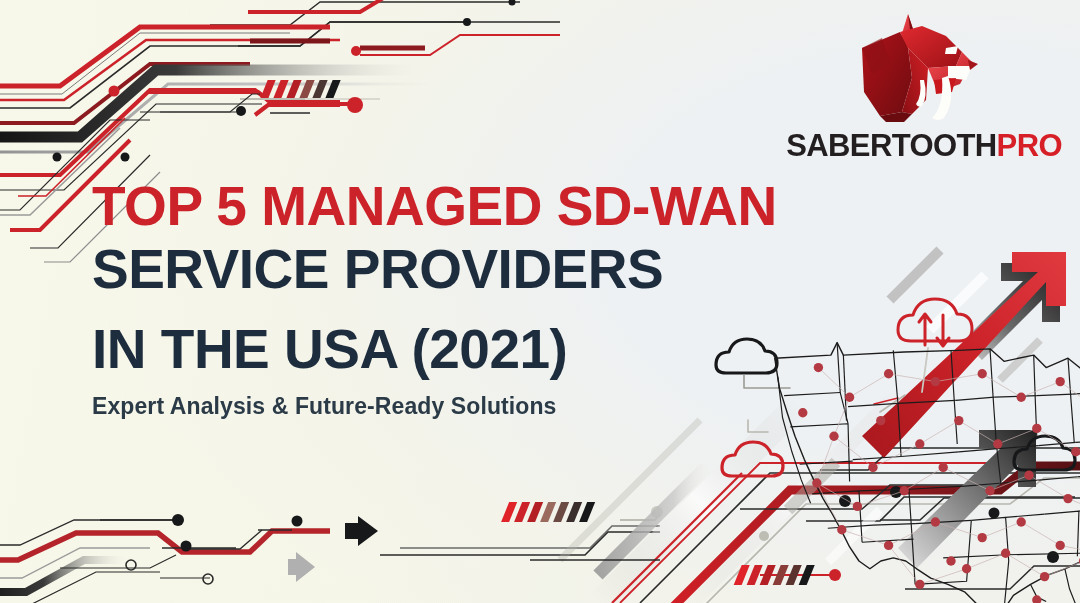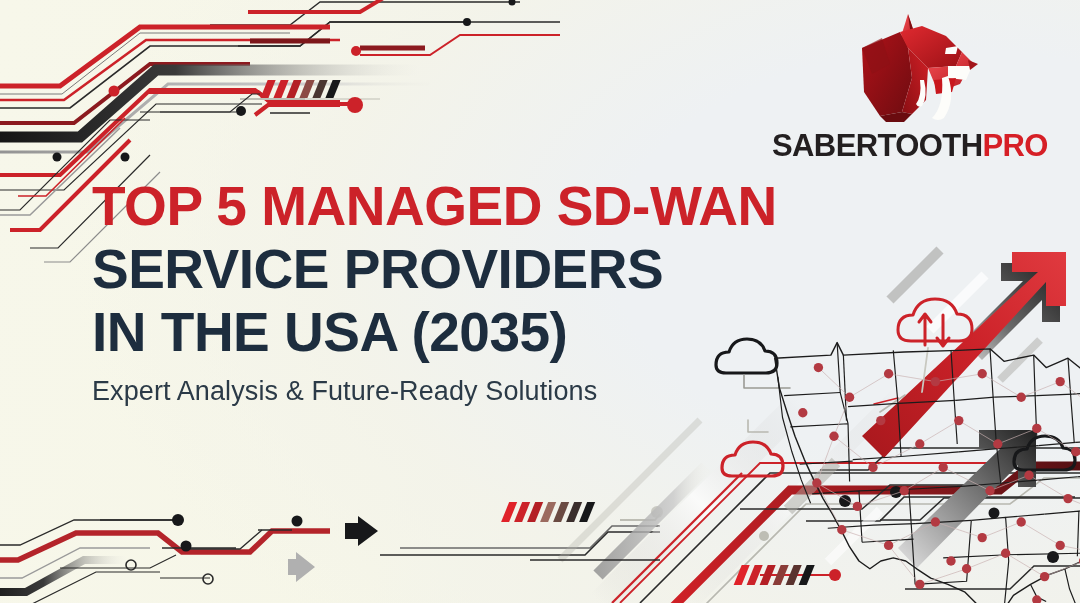--- a/index.html
+++ b/index.html
@@ -24,32 +24,32 @@
   }
   .hl-line{
     font-family:"Liberation Sans", sans-serif;
     font-weight:bold;
     letter-spacing:-0.5px;
     line-height:0.98;
     margin:0;
     white-space:nowrap;
   }
   .hl1{font-size:55px;color:#cc2229;margin-bottom:9px;}
-  .hl2{font-size:55px;color:#1d2d3e;margin-bottom:9px;}
+  .hl2{font-size:55px;color:#1d2d3e;margin-bottom:26px;}
   .hl3{font-size:55px;color:#1d2d3e;margin-bottom:16px;}
   .subhead{
     font-family:"Liberation Sans", sans-serif;
-    font-size:27px;font-weight:normal;color:#2b3a47;
+    font-size:23px;font-weight:bold;color:#2b3a47;
     letter-spacing:0.1px;white-space:nowrap;margin:0;
   }
 
   
   .logo{
     position:absolute;right:18px;top:8px;width:290px;height:165px;z-index:7;
-    text-align:left;
+    text-align:right;
   }
   .logo-mark{width:130px;height:118px;margin:0 auto;display:block;}
   .wordmark{
     margin-top:2px;
     font-family:"Liberation Sans", sans-serif;
     font-weight:bold;font-size:31px;letter-spacing:-0.6px;
     white-space:nowrap;
   }
   .wm-dark{color:#231f20;}
   .wm-red{color:#d61f26;}
@@ -450,21 +450,21 @@
           <circle cx="160" cy="120" r="6"></circle>
         <circle cx="60" cy="110" r="6"></circle>
           <circle cx="360" cy="350" r="6"></circle>
       </g>
     </g>
   </svg>
 
   <div class="headline">
     <div class="hl-line hl1">TOP 5 MANAGED SD-WAN</div>
     <div class="hl-line hl2">SERVICE PROVIDERS</div>
-    <div class="hl-line hl3">IN THE USA (2035)</div>
+    <div class="hl-line hl3">IN THE USA (2021)</div>
     <div class="subhead">Expert Analysis &amp; Future-Ready Solutions</div>
   </div>
 
   <div class="logo">
     <svg class="logo-mark" viewBox="0 0 130 118" xmlns="http://www.w3.org/2000/svg">
       <defs>
         <linearGradient id="lgA" x1="0" y1="0" x2="1" y2="1">
           <stop offset="0%" stop-color="#b01219"></stop>
             <stop offset="100%" stop-color="#6e0c10"></stop>
         </linearGradient>

